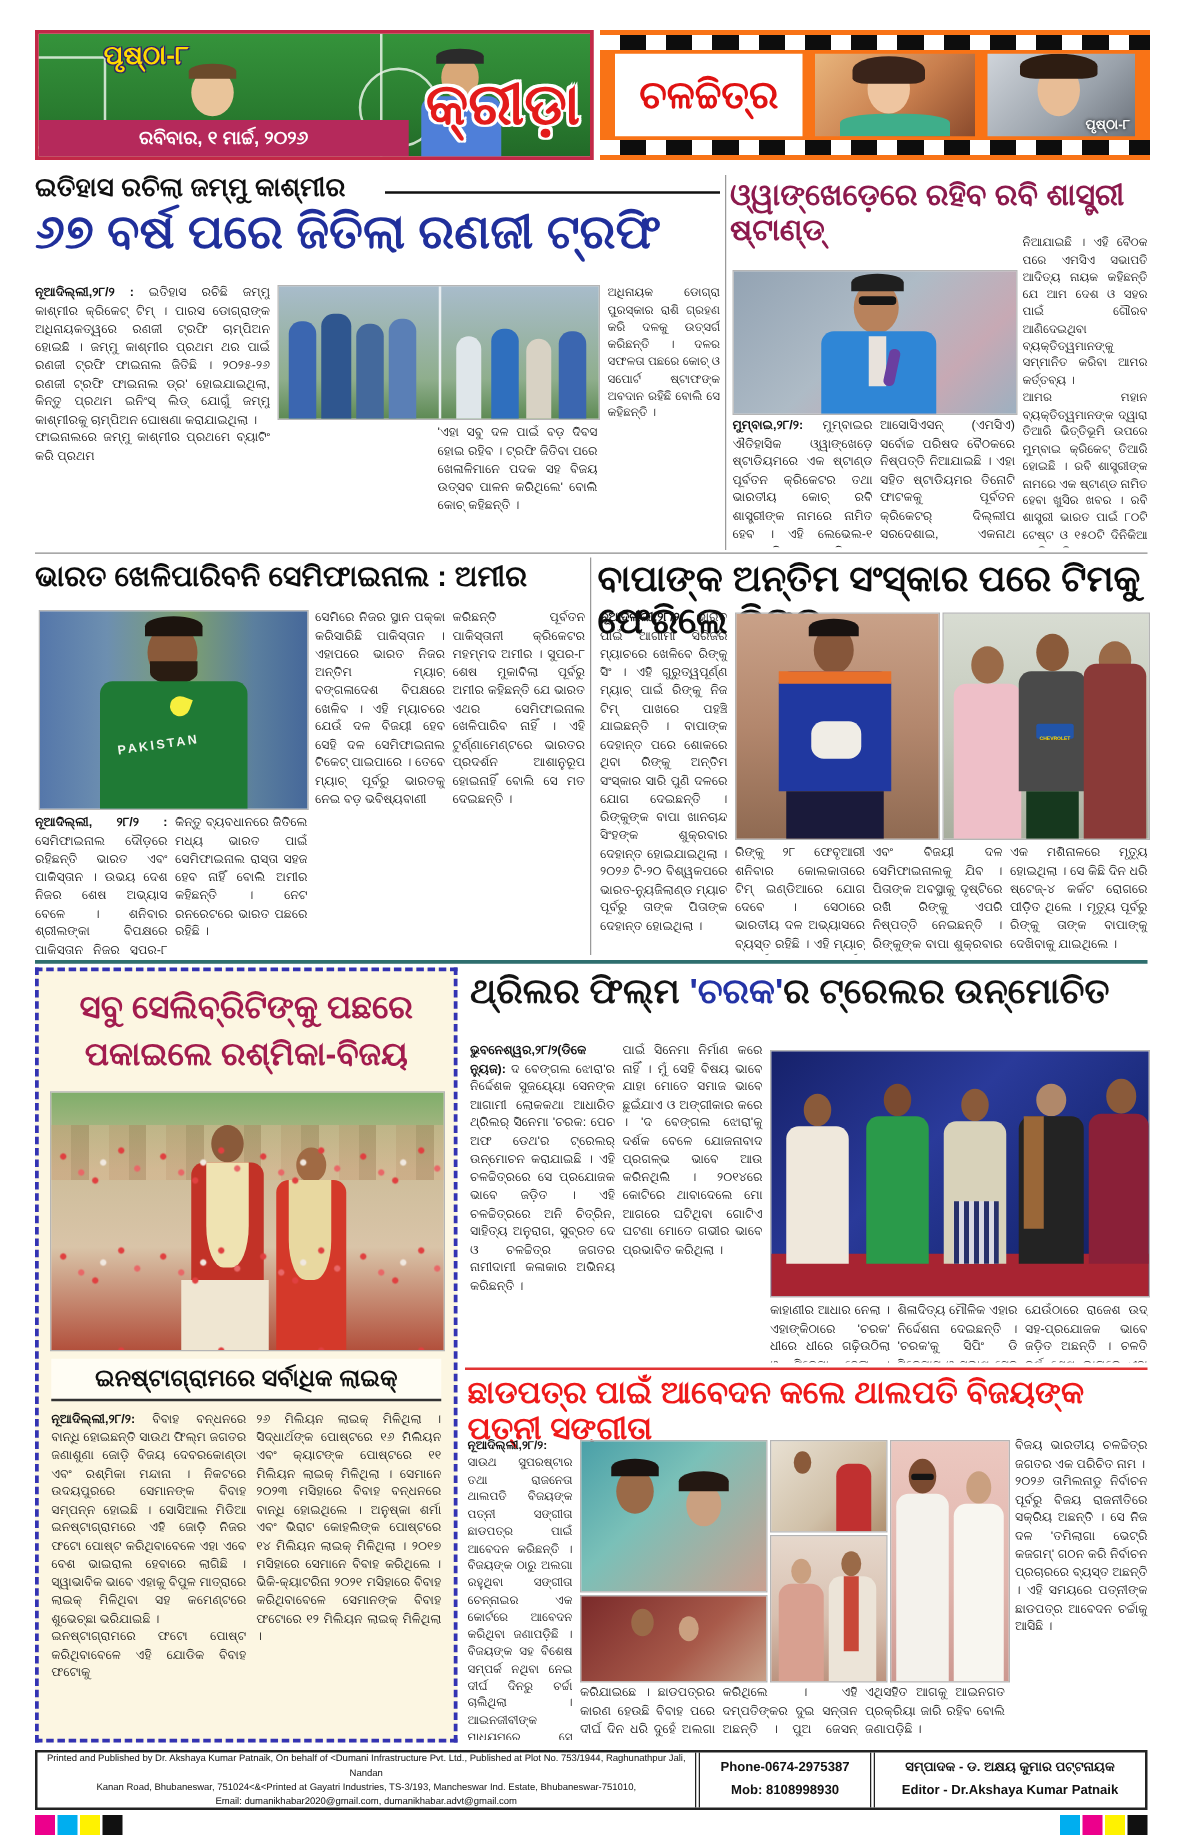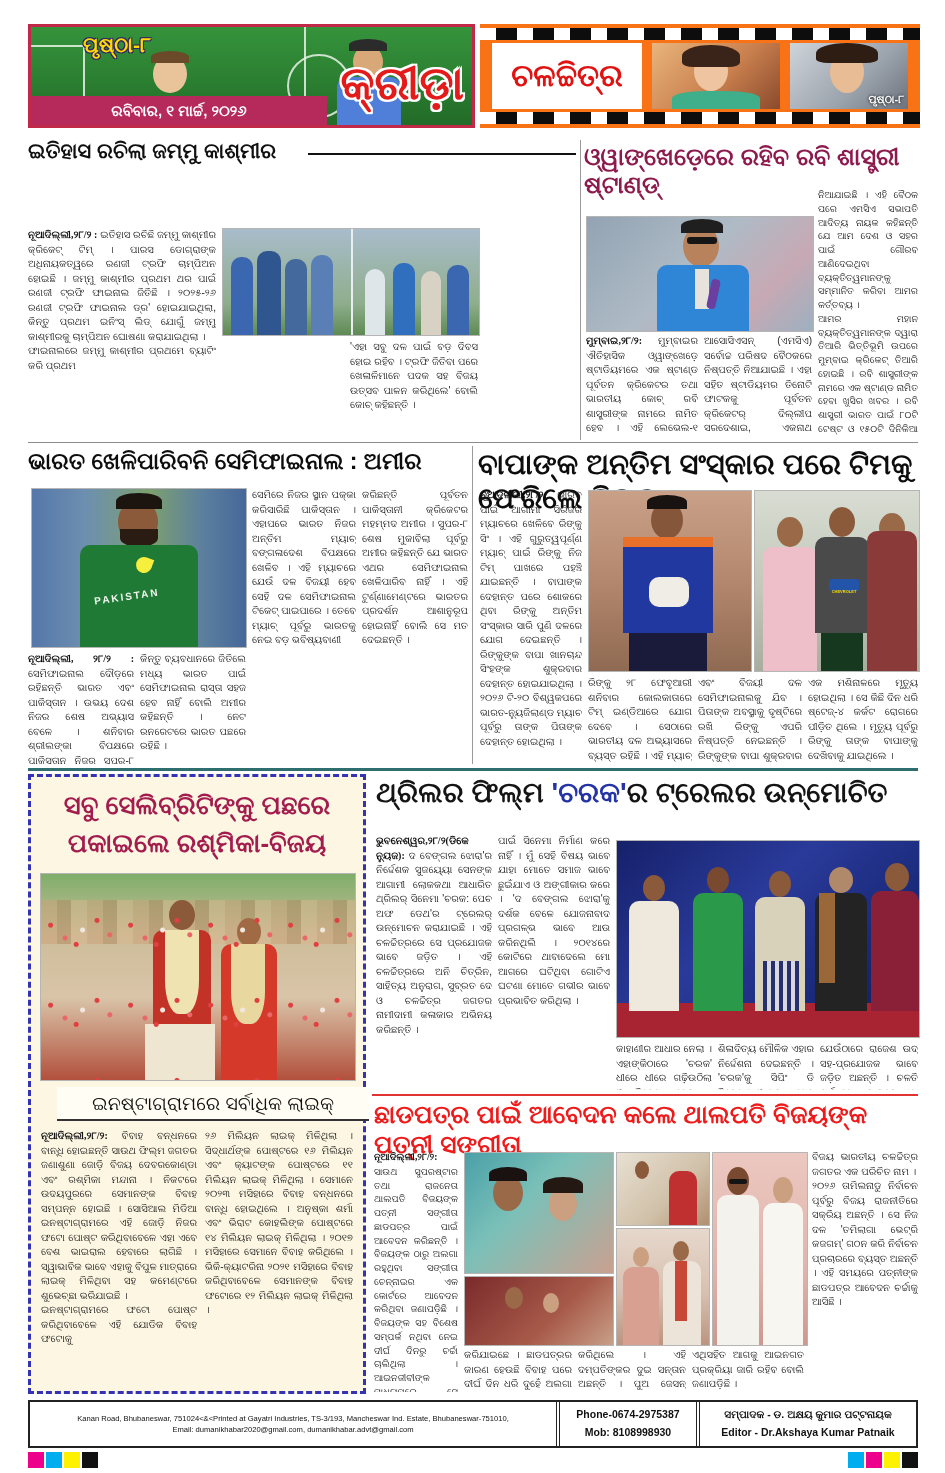--- a/index.html
+++ b/index.html
@@ -1,21 +1,21 @@
 <!DOCTYPE html>
 <html><head>
 <meta charset="utf-8">
 <style>
   html,body{margin:0;padding:0;background:#9a9a9a;}
   .page{position:relative;width:945px;height:1473px;margin:0 auto;background:#ffffff;
         font-family:"Liberation Sans","DejaVu Sans",sans-serif;overflow:hidden;}
   .abs{position:absolute;}
   .col{position:absolute;text-align:justify;font-size:10px;line-height:1.45;color:#1b1b1b;
        overflow:hidden;white-space:pre-line;}
-  .dl{font-weight:bold;color:#111;font-family:Liberation Serif, serif;}
+  .dl{font-weight:bold;color:#111;}
   .rule-h{position:absolute;border-top:1px solid #8c8c8c;}
   .rule-v{position:absolute;border-left:1px solid #9a9a9a;}
   .ph{position:absolute;overflow:hidden;border:1px solid #b5b5b5;}
   .fig-head{position:absolute;border-radius:50%;}
   .fig-body{position:absolute;border-radius:10px 10px 0 0;}
 
   
   .mh-sports{position:absolute;left:28px;top:24px;width:447px;height:104px;
      background:linear-gradient(180deg,#35933b 0%,#2a7d30 60%,#226a28 100%);
      border:3px solid #c22847;box-sizing:border-box;overflow:hidden;}
@@ -47,21 +47,21 @@
   .hl-charaka{position:absolute;left:376px;top:777px;width:542px;font-size:28px;font-weight:bold;color:#141414;}
   .hl-charaka .blue{color:#2433a5;}
   .hl-sangeeta{position:absolute;left:374px;top:1100px;width:544px;font-size:25px;font-weight:bold;color:#ef1a1a;}
 
   
   .rash-box{position:absolute;left:28px;top:774px;width:338px;height:620px;background:#fcf6e2;
      border:3px dashed #3333b3;box-sizing:border-box;}
   .hl-rash{position:absolute;left:10px;top:10px;width:312px;font-size:26px;font-weight:bold;
      color:#a21c4e;line-height:1.45;text-align:center;}
   .rash-subhead{position:absolute;left:10px;top:310px;width:312px;background:#fffdf4;text-align:center;
-     font-size:19px;font-weight:normal;color:#111;padding:6px 0 4px 0;border-bottom:2px solid #333;margin-left:16px;}
+     font-size:19px;font-weight:bold;color:#111;padding:6px 0 4px 0;border-bottom:2px solid #333;}
 
   
   .footer-box{position:absolute;left:28px;top:1400px;width:890px;height:48px;border:2px solid #222;
      box-sizing:border-box;display:flex;align-items:stretch;}
   .f-cell1{flex:1;display:flex;flex-direction:column;justify-content:center;text-align:center;
      font-size:7.6px;line-height:1.5;color:#111;padding:0 6px;}
   .f-cell2{width:136px;border-left:4px double #222;display:flex;flex-direction:column;justify-content:center;
      text-align:center;font-size:10.5px;font-weight:bold;color:#111;line-height:1.7;}
   .f-cell3{width:216px;border-left:4px double #222;display:flex;flex-direction:column;justify-content:center;
      text-align:center;font-size:10.5px;font-weight:bold;color:#111;line-height:1.7;}
@@ -100,37 +100,39 @@
     </div>
     <div class="strip-photo" style="left:310px;width:118px;background:linear-gradient(135deg,#cfd4da,#9aa2ab 60%,#6c737c);">
       <div class="fig-head" style="left:40px;top:8px;width:34px;height:42px;background:#e8bd96;"></div>
       <div class="abs" style="left:26px;top:0;width:62px;height:20px;background:#2e1d12;border-radius:50% 50% 20% 20%;"></div>
       <span class="mh-cinema-page">ପୃଷ୍ଠା-୮</span>
     </div>
   </div>
 
   <div class="kicker">ଇତିହାସ ରଚିଲା ଜମ୍ମୁ କାଶ୍ମୀର</div>
   <div class="kicker-line"></div>
+  <div class="hl-ranji">୬୭ ବର୍ଷ ପରେ ଜିତିଲା ରଣଜୀ ଟ୍ରଫି</div>
 
   <div class="col" style="left:28px;top:228px;width:188px;height:209px;"><b class="dl">ନୂଆଦିଲ୍ଲୀ,୨୮/୨ :</b> <span>ଇତିହାସ ରଚିଛି ଜମ୍ମୁ କାଶ୍ମୀର କ୍ରିକେଟ୍ ଟିମ୍ । ପାରସ ଡୋଗ୍ରାଙ୍କ ଅଧିନାୟକତ୍ୱରେ ରଣଜୀ ଟ୍ରଫି ଚାମ୍ପିଅନ ହୋଇଛି । ଜମ୍ମୁ କାଶ୍ମୀର ପ୍ରଥମ ଥର ପାଇଁ ରଣଜୀ ଟ୍ରଫି ଫାଇନାଲ ଜିତିଛି । ୨୦୨୫-୨୬ ରଣଜୀ ଟ୍ରଫି ଫାଇନାଲ ଡ୍ର' ହୋଇଯାଇଥିଲା, କିନ୍ତୁ ପ୍ରଥମ ଇନିଂସ୍ ଲିଡ୍ ଯୋଗୁଁ ଜମ୍ମୁ କାଶ୍ମୀରକୁ ଚାମ୍ପିଅନ ଘୋଷଣା କରାଯାଇଥିଲା ।
 ଫାଇନାଲରେ ଜମ୍ମୁ କାଶ୍ମୀର ପ୍ରଥମେ ବ୍ୟାଟିଂ କରି ପ୍ରଥମ</span></div>
 
   <div class="ph" style="left:222px;top:228px;width:256px;height:106px;background:linear-gradient(180deg,#a8bccb 0%,#8fae8d 70%,#5e8a54 100%);">
     <div class="fig-body" style="left:8px;top:28px;width:22px;height:78px;background:#3b66b0;"></div>
     <div class="fig-body" style="left:34px;top:22px;width:24px;height:84px;background:#2f568f;"></div>
     <div class="fig-body" style="left:62px;top:30px;width:22px;height:76px;background:#44699c;"></div>
     <div class="fig-body" style="left:88px;top:26px;width:22px;height:80px;background:#5a7fb6;"></div>
     <div class="abs" style="left:128px;top:0;width:2px;height:106px;background:#e9eef1;"></div>
     <div class="fig-body" style="left:142px;top:40px;width:20px;height:66px;background:#dfe6ea;"></div>
     <div class="fig-body" style="left:170px;top:34px;width:22px;height:72px;background:#2f6fbe;"></div>
     <div class="fig-body" style="left:198px;top:42px;width:20px;height:64px;background:#d8d2c4;"></div>
     <div class="fig-body" style="left:224px;top:36px;width:22px;height:70px;background:#3b66b0;"></div>
   </div>
 
   <div class="col" style="left:350px;top:340px;width:128px;height:97px;"><span>'ଏହା ସବୁ ଦଳ ପାଇଁ ବଡ଼ ଦିବସ ହୋଇ ରହିବ । ଟ୍ରଫି ଜିତିବା ପରେ ଖେଳାଳିମାନେ ପଦକ ସହ ବିଜୟ ଉତ୍ସବ ପାଳନ କରିଥିଲେ' ବୋଲି କୋଚ୍ କହିଛନ୍ତି ।</span></div>
+  <div class="col" style="left:486px;top:228px;width:90px;height:209px;font-size:9.5px;"><span>ଅଧିନାୟକ ଡୋଗ୍ରା ପୁରସ୍କାର ରାଶି ଗ୍ରହଣ କରି ଦଳକୁ ଉତ୍ସର୍ଗ କରିଛନ୍ତି । ଦଳର ସଫଳତା ପଛରେ କୋଚ୍ ଓ ସପୋର୍ଟ ଷ୍ଟାଫଙ୍କ ଅବଦାନ ରହିଛି ବୋଲି ସେ କହିଛନ୍ତି ।</span></div>
 
   <div class="rule-v" style="left:580px;top:140px;height:300px;"></div>
 
   <div class="hl-shastri">ଓ୍ୱାଙ୍ଖେଡ଼େରେ ରହିବ ରବି ଶାସ୍ତ୍ରୀ ଷ୍ଟାଣ୍ଡ୍</div>
   <div class="ph" style="left:586px;top:216px;width:226px;height:114px;background:linear-gradient(135deg,#93a3b3 0%,#aebbc6 45%,#c7a9b4 75%,#9db0c0 100%);">
     <div class="fig-head" style="left:96px;top:8px;width:36px;height:42px;background:#b8825c;"></div>
     <div class="abs" style="left:94px;top:2px;width:42px;height:14px;background:#1f1f1f;border-radius:50% 50% 0 0;"></div>
     <div class="abs" style="left:100px;top:20px;width:30px;height:7px;background:#161616;border-radius:3px;"></div>
     <div class="fig-body" style="left:70px;top:48px;width:92px;height:66px;background:#2f86d6;"></div>
     <div class="abs" style="left:108px;top:52px;width:14px;height:40px;background:#e8e2dc;"></div>
@@ -265,20 +267,21 @@
   </div>
 
   <div class="col" style="left:812px;top:1150px;width:106px;height:242px;"><span>ବିଜୟ ଭାରତୀୟ ଚଳଚ୍ଚିତ୍ର ଜଗତର ଏକ ପରିଚିତ ନାମ ।
 ୨୦୨୬ ତାମିଲନାଡୁ ନିର୍ବାଚନ ପୂର୍ବରୁ ବିଜୟ ରାଜନୀତିରେ ସକ୍ରିୟ ଅଛନ୍ତି । ସେ ନିଜ ଦଳ 'ତମିଲାଗା ଭେଟ୍ରି କଜଗମ୍' ଗଠନ କରି ନିର୍ବାଚନ ପ୍ରଚାରରେ ବ୍ୟସ୍ତ ଅଛନ୍ତି । ଏହି ସମୟରେ ପତ୍ନୀଙ୍କ ଛାଡପତ୍ର ଆବେଦନ ଚର୍ଚ୍ଚାକୁ ଆସିଛି ।</span></div>
   <div class="col" style="left:464px;top:1348px;width:108px;height:44px;"><span>କରିଯାଇଛେ । ଛାଡପତ୍ରର କାରଣ ହେଉଛି ବିବାହ ପରେ ଦୀର୍ଘ ଦିନ ଧରି ଦୁହେଁ ଅଲଗା ରହୁଥିଲେ ।</span></div>
   <div class="col" style="left:578px;top:1348px;width:108px;height:44px;"><span>କରିଥିଲେ । ଏହି ଦମ୍ପତିଙ୍କର ଦୁଇ ସନ୍ତାନ ଅଛନ୍ତି । ପୁଅ ଜେସନ୍ ସଞ୍ଜୟ ଓ ଝିଅ ଦିବ୍ୟା ସାଶା ।</span></div>
   <div class="col" style="left:692px;top:1348px;width:112px;height:44px;"><span>ଏଥିସହିତ ଆଗକୁ ଆଇନଗତ ପ୍ରକ୍ରିୟା ଜାରି ରହିବ ବୋଲି ଜଣାପଡ଼ିଛି ।</span></div>
 
   <div class="footer-box">
     <div class="f-cell1">
+      <span>Printed and Published by Dr. Akshaya Kumar Patnaik, On behalf of &lt;Dumani Infrastructure Pvt. Ltd., Published at Plot No. 753/1944, Raghunathpur Jali, Nandan</span>
       <span>Kanan Road, Bhubaneswar, 751024&lt;&amp;&lt;Printed at Gayatri Industries, TS-3/193, Mancheswar Ind. Estate, Bhubaneswar-751010,</span>
       <span>Email: dumanikhabar2020@gmail.com, dumanikhabar.advt@gmail.com</span>
     </div>
     <div class="f-cell2">
       <span>Phone-0674-2975387</span>
       <span>Mob: 8108998930</span>
     </div>
     <div class="f-cell3">
       <span>ସମ୍ପାଦକ - ଡ. ଅକ୍ଷୟ କୁମାର ପଟ୍ଟନାୟକ</span>
       <span>Editor - Dr.Akshaya Kumar Patnaik</span>

